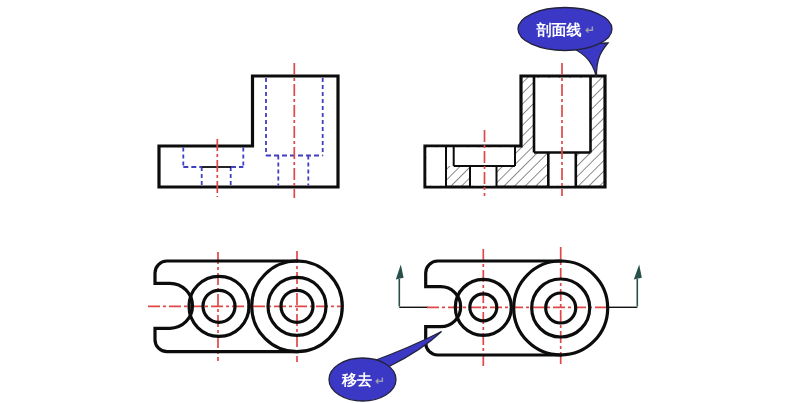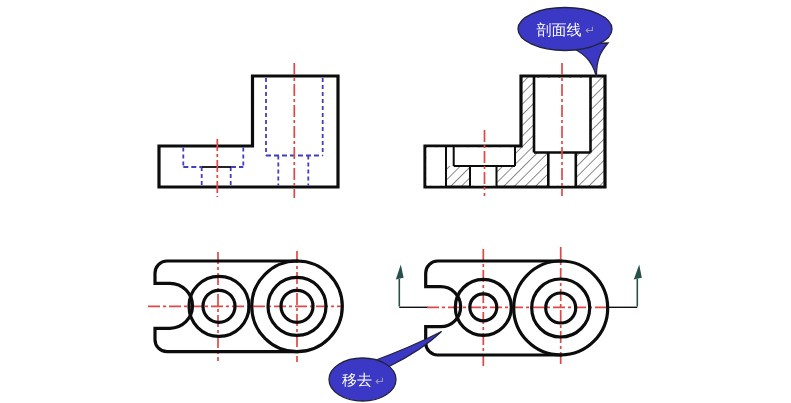--- a/index.html
+++ b/index.html
@@ -1,17 +1,17 @@
 <!DOCTYPE html>
 <html style="--background: #ffffff; --outline: #0c0c0c; --hidden_line: #3f3fbf; --centerline: #e04848; --hatch_line: #1a1a1a; --cutting_line: #111111; --arrow: #265049; --balloon_fill: #3c38c6; --balloon_stroke: #23233f; --balloon_text: #ffffff; --return_mark: #9b9bb0;"><head>
 <meta charset="utf-8">
 <style>
   html,body{margin:0;padding:0;background:var(--background,#fff);}
   .stage{position:relative;width:791px;height:403px;background:var(--background,#fff);overflow:hidden;
-         font-family:"DejaVu Sans","Liberation Sans",sans-serif;}
+         font-family:"DejaVu Sans","Liberation Sans",sans-serif;font-weight:bold;}
   svg{position:absolute;left:0;top:0;}
   .outline{stroke:var(--outline,#0c0c0c);stroke-width:3.2;fill:none;stroke-linejoin:miter;stroke-linecap:square;}
   .hatchfill{fill:url(#hatch);stroke:var(--outline,#0c0c0c);stroke-width:3.2;stroke-linejoin:miter;}
   .void{fill:var(--background,#ffffff);stroke:none;}
   .thin{stroke:var(--outline,#0c0c0c);stroke-width:2;fill:none;stroke-linecap:butt;}
   .thin26{stroke:var(--outline,#0c0c0c);stroke-width:2.6;fill:none;stroke-linecap:butt;}
   .hidden-v{stroke:var(--hidden_line,#3f3fbf);stroke-width:1.8;fill:none;stroke-dasharray:4 3;}
   .hidden-h{stroke:var(--hidden_line,#3f3fbf);stroke-width:1.8;fill:none;stroke-dasharray:5 3;}
   .solidseg{stroke:var(--outline,#0c0c0c);stroke-width:1.8;fill:none;}
   .center{stroke:var(--centerline,#e04848);stroke-width:1.7;fill:none;stroke-dasharray:12 3 3 3;}

